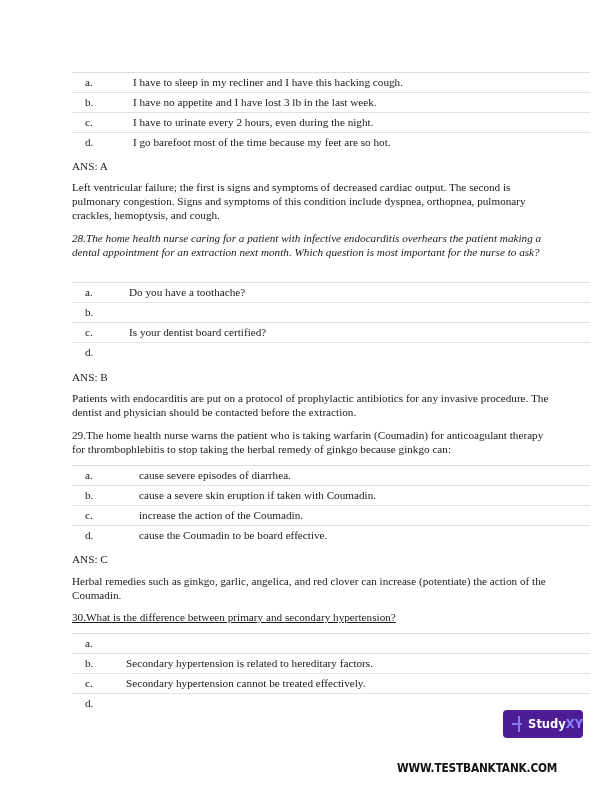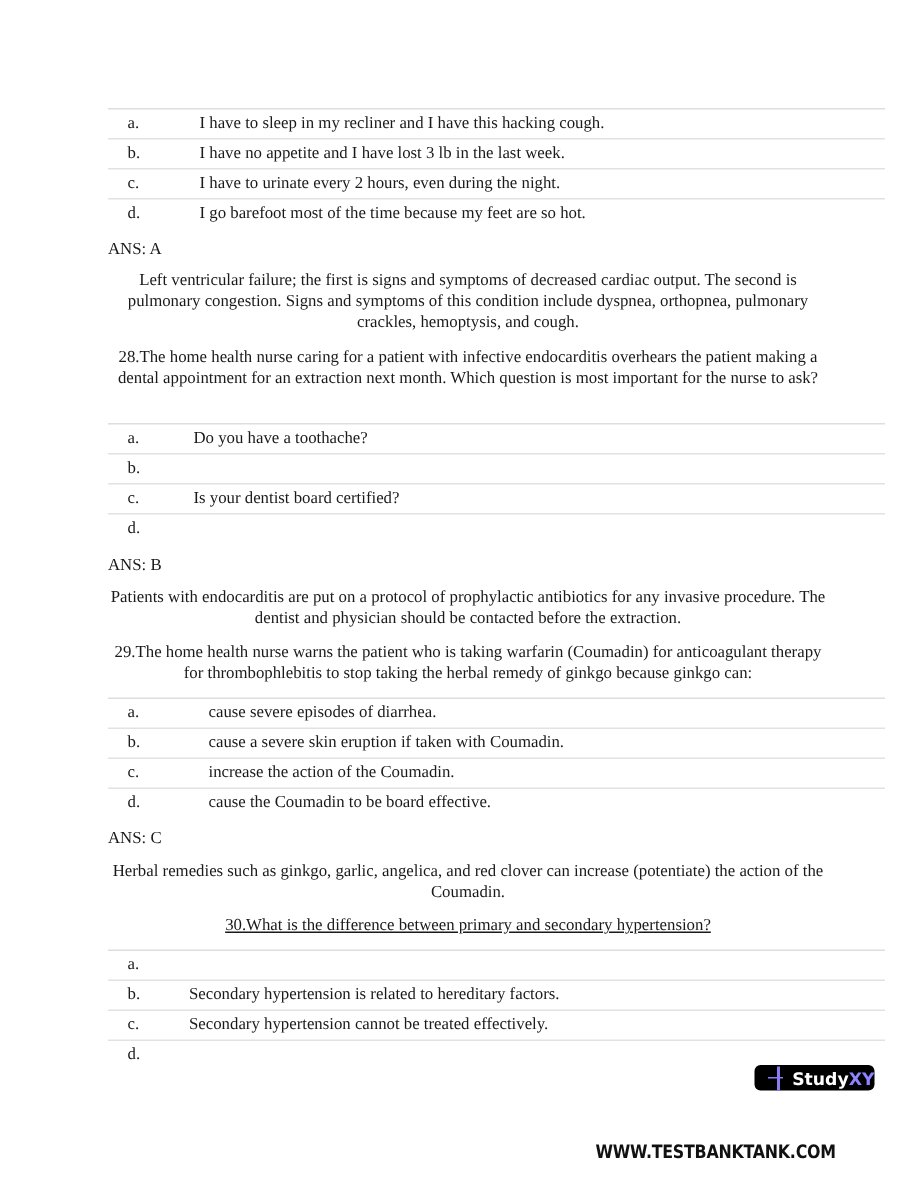--- a/index.html
+++ b/index.html
@@ -7,24 +7,24 @@
          font-family: "Liberation Serif", serif; color: #1a1a1a; }
   .opt-table { position: absolute; left: 72px; width: 518px; border-top: 1px solid #dedede; }
   .opt-row { position: relative; height: 19px; border-bottom: 1px solid #e2e2e2; font-size: 11.2px; line-height: 19px; }
   .opt-row:last-child { border-bottom: none; }
   .opt-letter { position: absolute; left: 13px; top: 0; }
   .opt-text { position: absolute; top: 0; white-space: nowrap; }
   .t1 .opt-text { left: 61px; }
   .t2 .opt-text { left: 57px; }
   .t3 .opt-text { left: 67px; }
   .t4 .opt-text { left: 54px; }
-  .para { position: absolute; left: 72px; width: 480px; font-size: 11.2px; line-height: 13.8px; text-align: center; }
+  .para { position: absolute; left: 72px; width: 480px; font-size: 11.2px; line-height: 13.8px; }
   .ans { position: absolute; left: 72px; font-size: 11.2px; }
-  .badge { position: absolute; left: 503px; top: 710px; width: 80px; height: 17px;
-           background: #000000; border-radius: 4px; display: flex; align-items: center; }
+  .badge { position: absolute; left: 503px; top: 710px; width: 80px; height: 28px;
+           background: #4c1d95; border-radius: 4px; display: flex; align-items: center; }
   .badge-plus { width: 22px; height: 22px; margin-left: 5px; position: relative; }
   .badge-plus::before, .badge-plus::after { content: ""; position: absolute; background: #8a7cf0; }
   .badge-plus::before { left: 4px; right: 4px; top: 10px; height: 1.6px; }
   .badge-plus::after { top: 3px; bottom: 3px; left: 10px; width: 1.6px; }
   .badge-text { font-family: "DejaVu Sans", sans-serif; font-weight: bold; font-size: 11.5px; color: #ffffff; margin-left: 2px; }
   .badge-xy { color: #8f84ff; }
   .footer-url { position: absolute; left: 397px; top: 761px; font-family: "DejaVu Sans", sans-serif;
                 font-weight: bold; font-size: 12.3px; letter-spacing: -0.2px; color: #111; transform: scaleX(0.86); transform-origin: left; }
 </style>
 </head>
@@ -44,21 +44,21 @@
       <span class="opt-text">I have to urinate every 2 hours, even during the night.</span>
     </div>
   <div class="opt-row">
       <span class="opt-letter">d.</span>
       <span class="opt-text">I go barefoot most of the time because my feet are so hot.</span>
     </div>
 </div>
 <div class="ans" style="top:160px;">ANS: A</div>
 <div class="para" style="top:181px;">Left ventricular failure; the first is signs and symptoms of decreased cardiac output. The second is pulmonary congestion. Signs and symptoms of this condition include dyspnea, orthopnea, pulmonary crackles, hemoptysis, and cough.</div>
 
-<div class="para" style="top:232px;">28.The home health nurse caring for a patient with infective endocarditis overhears the patient making a dental appointment for an extraction next month. Which question is most important for the nurse to ask?</div>
+<div class="para" style="top:232px;font-style:italic;">28.The home health nurse caring for a patient with infective endocarditis overhears the patient making a dental appointment for an extraction next month. Which question is most important for the nurse to ask?</div>
 <div class="opt-table t2" style="top:282px;">
   <div class="opt-row">
       <span class="opt-letter">a.</span>
       <span class="opt-text">Do you have a toothache?</span>
     </div>
   <div class="opt-row">
       <span class="opt-letter">b.</span>
     </div>
   <div class="opt-row">
       <span class="opt-letter">c.</span>

